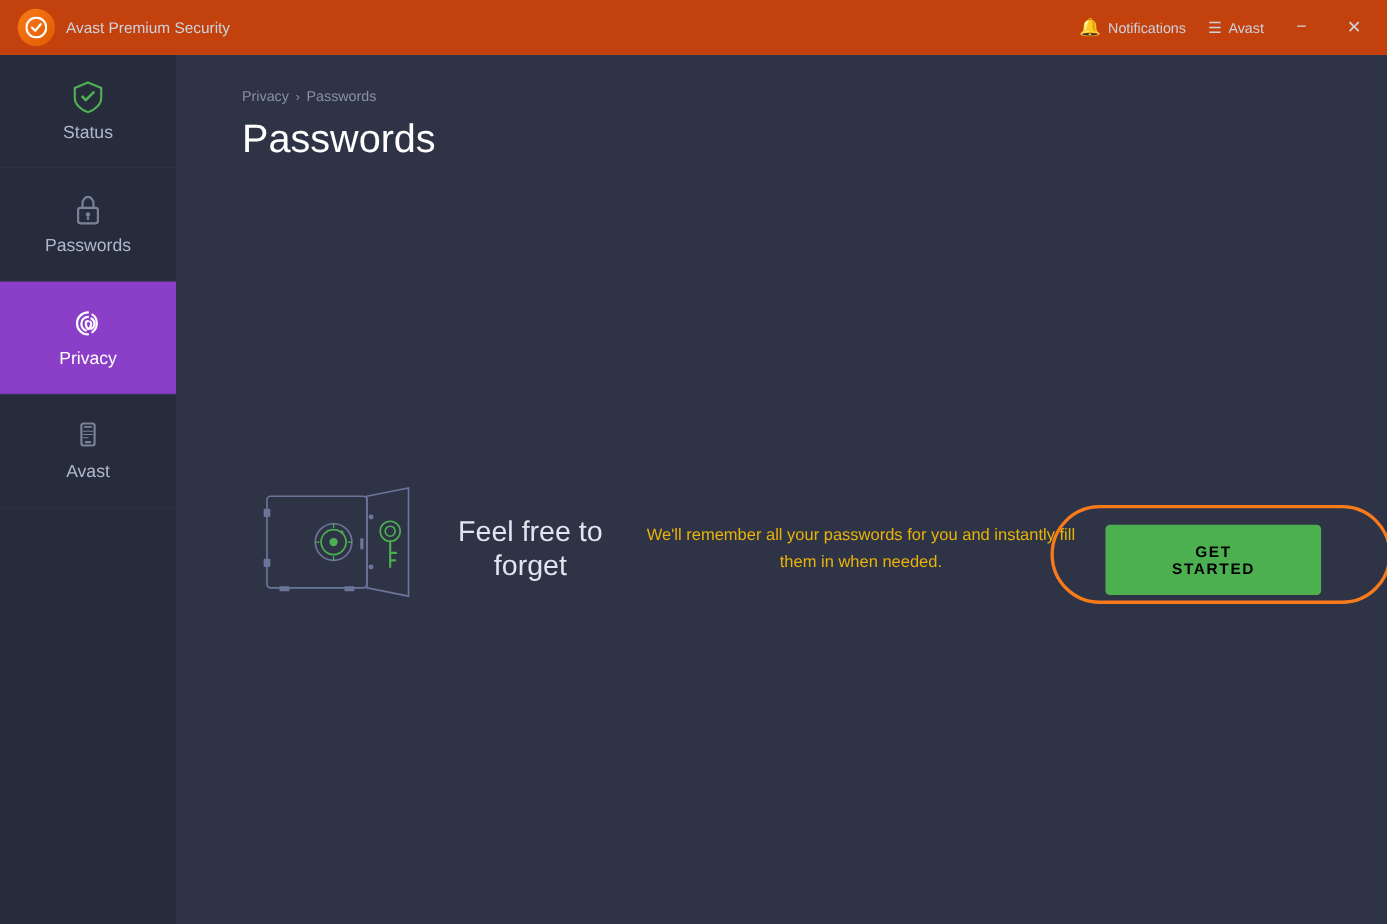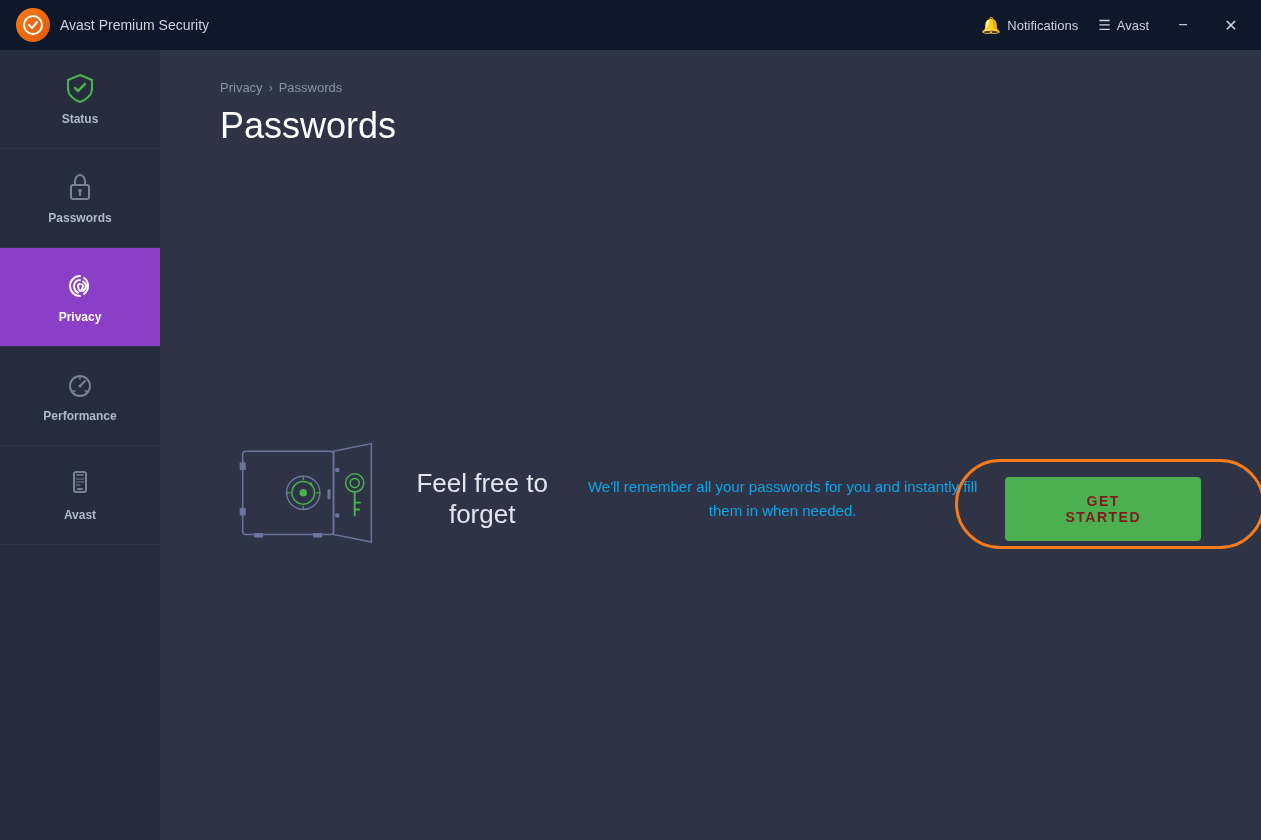--- a/index.html
+++ b/index.html
@@ -10,21 +10,21 @@
       font-family: 'Segoe UI', Arial, sans-serif;
       color: #fff;
       overflow: hidden;
       display: flex;
       flex-direction: column;
     }
 
     
     .titlebar {
       height: 50px;
-      background: #0f172a;
+      background: #c2410c;
       display: flex;
       align-items: center;
       padding: 0 16px;
       flex-shrink: 0;
     }
     .titlebar-logo {
       width: 34px;
       height: 34px;
       border-radius: 50%;
       background: linear-gradient(135deg, #f97a1a, #e05a00);
@@ -101,23 +101,22 @@
       justify-content: center;
       padding: 22px 10px;
       cursor: pointer;
       border-bottom: 1px solid #2e3446;
       gap: 8px;
     }
     .sidebar-item.active {
       background: #8b3fc8;
     }
     .sidebar-item-label {
-      font-size: 12px;
+      font-size: 16px;
       color: #b0b8cc;
-      font-weight: bold;
     }
     .sidebar-item.active .sidebar-item-label {
       color: #fff;
     }
 
     
     .icon-svg {
       width: 32px;
       height: 32px;
     }
@@ -169,21 +168,21 @@
     }
 
     .feel-free-title {
       font-size: 26px;
       font-weight: 400;
       color: #e0e5f0;
       text-align: center;
     }
     .feel-free-desc {
       font-size: 15px;
-      color: #0ea5e9;
+      color: #eab308;
       text-align: center;
       max-width: 500px;
       line-height: 1.6;
     }
 
     
     .btn-get-started-wrapper {
       position: relative;
       margin-top: 20px;
     }
@@ -192,21 +191,21 @@
       top: -18px;
       left: -50px;
       width: 310px;
       height: 90px;
       border: 3px solid #f97a1a;
       border-radius: 50px;
       pointer-events: none;
     }
     .btn-get-started {
       background: #4caf50;
-      color: #7f1d1d;
+      color: #000000;
       border: none;
       padding: 16px 60px;
       font-size: 14px;
       font-weight: 700;
       letter-spacing: 1.5px;
       text-transform: uppercase;
       border-radius: 4px;
       cursor: pointer;
       position: relative;
       z-index: 1;
@@ -264,32 +263,20 @@
         <path d="M16 6 C10.5 6 6 10.5 6 16 C6 21.5 10.5 26 16 26" stroke="white" stroke-width="2" fill="none" stroke-linecap="round"></path>
         <path d="M20 8 C22.5 9.5 24 12.5 24 16 C24 19 22.5 22 20 24" stroke="white" stroke-width="2" fill="none" stroke-linecap="round"></path>
         <path d="M16 10 C12.7 10 10 12.7 10 16 C10 19 11.8 21.5 14 22.5" stroke="white" stroke-width="2" fill="none" stroke-linecap="round"></path>
         <path d="M19 11.5 C20.8 12.7 22 14.2 22 16 C22 18 20.5 20 19 21" stroke="white" stroke-width="2" fill="none" stroke-linecap="round"></path>
         <path d="M16 14 C14.9 14 14 14.9 14 16 C14 17.8 14.5 19.5 16 21" stroke="white" stroke-width="2" fill="none" stroke-linecap="round"></path>
         <path d="M18 14.5 C18.6 15 19 15.5 19 16 C19 17.5 18 19.5 17 21" stroke="white" stroke-width="2" fill="none" stroke-linecap="round"></path>
       </svg>
       <span class="sidebar-item-label">Privacy</span>
     </div>
 
-    <div class="sidebar-item">
-      <svg class="icon-svg" viewBox="0 0 32 32" fill="none">
-        <circle cx="16" cy="17" r="10" stroke="#7a8299" stroke-width="2" fill="none"></circle>
-        <path d="M8 22 A10 10 0 0 1 24 22" stroke="#7a8299" stroke-width="0" fill="none"></path>
-        <line x1="16" y1="17" x2="21" y2="12" stroke="#7a8299" stroke-width="2" stroke-linecap="round"></line>
-        <circle cx="16" cy="17" r="1.5" fill="#7a8299"></circle>
-        <line x1="9" y1="22" x2="11" y2="22" stroke="#7a8299" stroke-width="1.5" stroke-linecap="round"></line>
-        <line x1="23" y1="22" x2="21" y2="22" stroke="#7a8299" stroke-width="1.5" stroke-linecap="round"></line>
-        <line x1="16" y1="8" x2="16" y2="10" stroke="#7a8299" stroke-width="1.5" stroke-linecap="round"></line>
-      </svg>
-      <span class="sidebar-item-label">Performance</span>
-    </div>
 
     <div class="sidebar-item">
       <svg class="icon-svg" viewBox="0 0 32 32" fill="none">
         <rect x="10" y="4" width="12" height="20" rx="2" stroke="#7a8299" stroke-width="2" fill="none"></rect>
         <line x1="14" y1="21" x2="18" y2="21" stroke="#7a8299" stroke-width="2" stroke-linecap="round"></line>
         <line x1="13" y1="7" x2="19" y2="7" stroke="#7a8299" stroke-width="1.5" stroke-linecap="round"></line>
 
         <line x1="12" y1="11" x2="20" y2="11" stroke="#7a8299" stroke-width="1" stroke-linecap="round"></line>
         <line x1="12" y1="14" x2="20" y2="14" stroke="#7a8299" stroke-width="1" stroke-linecap="round"></line>
         <line x1="12" y1="17" x2="16" y2="17" stroke="#7a8299" stroke-width="1" stroke-linecap="round"></line>

